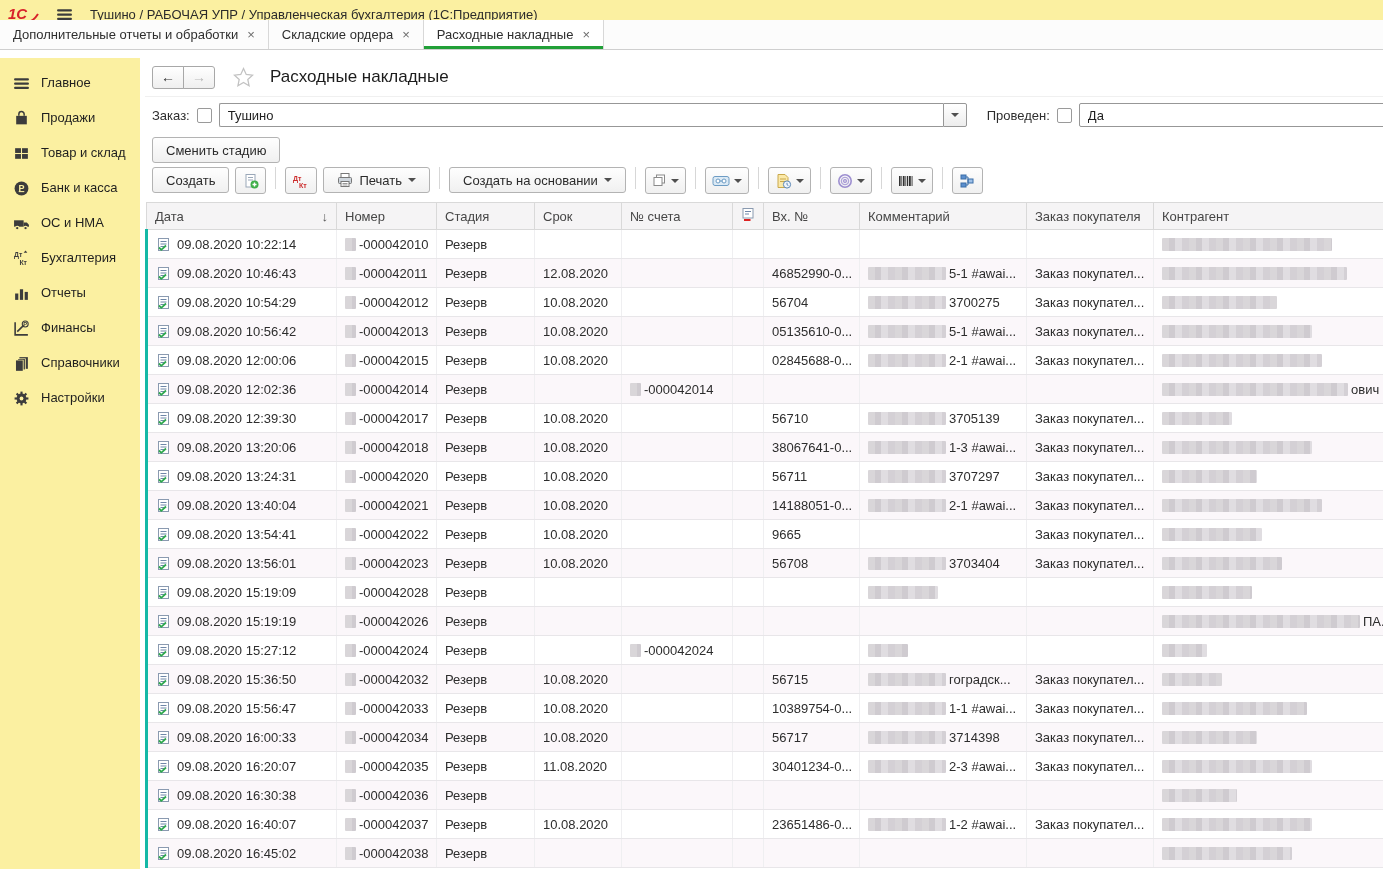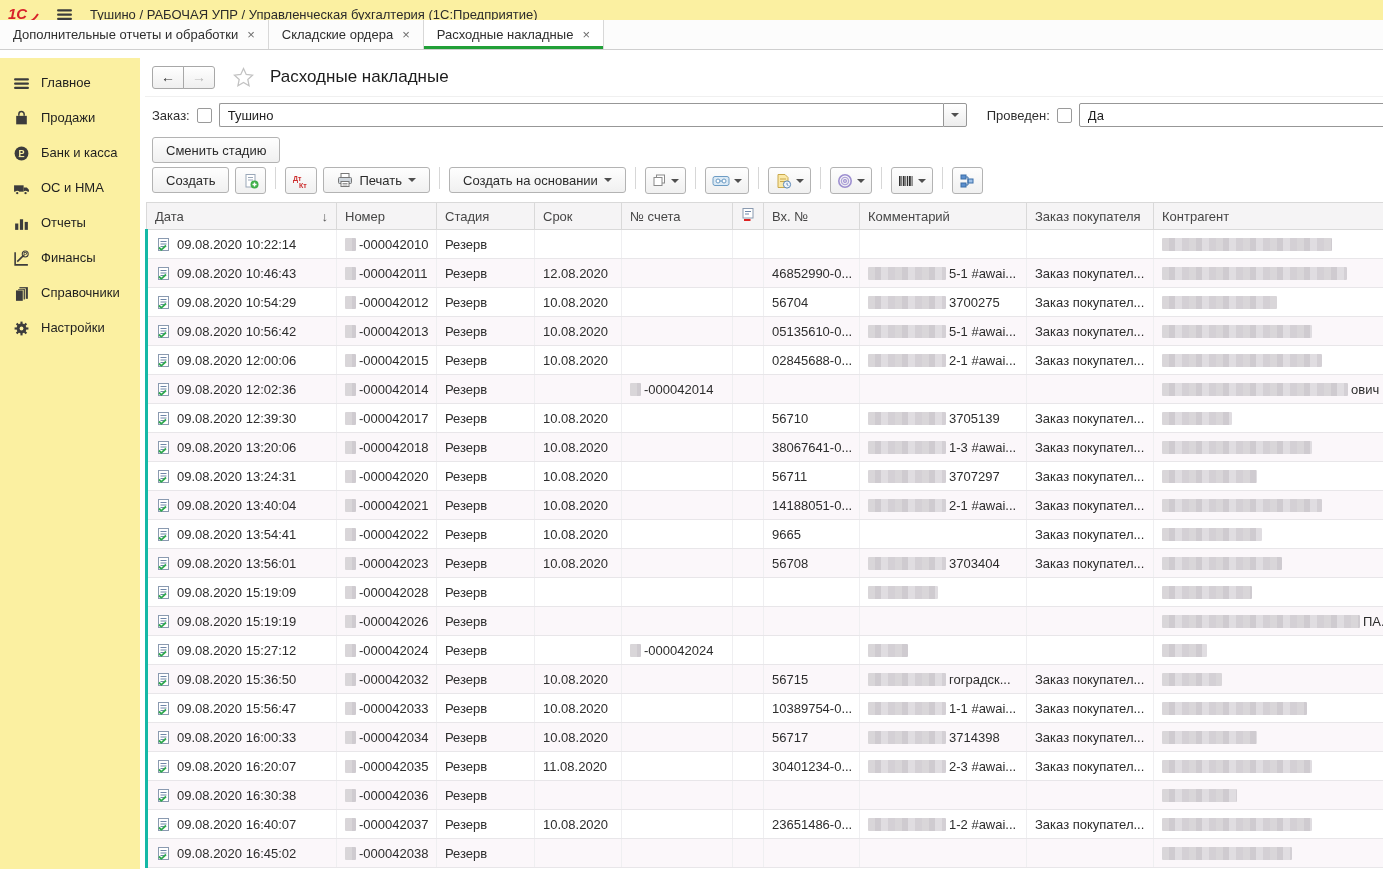--- a/index.html
+++ b/index.html
@@ -121,37 +121,60 @@
         <svg viewBox="0 0 16 16" width="17" height="17">
           <path d="M3 5.5h10v8H3z" fill="#3c3c3c"></path>
           <path d="M5.5 5.5V4a2.5 2.5 0 0 1 5 0v1.5" fill="none" stroke="#3c3c3c" stroke-width="1.4"></path>
         </svg>
       </span>
       <span class="side-label">Продажи</span>
     </div>
     <div class="side-item">
       <span class="side-icon">
         <svg viewBox="0 0 16 16" width="17" height="17">
+          <g fill="#3c3c3c">
+            <rect x="2" y="3" width="5.5" height="4.5"></rect>
+            <rect x="8.5" y="3" width="5.5" height="4.5"></rect>
+            <rect x="2" y="8.5" width="5.5" height="4.5"></rect>
+            <rect x="8.5" y="8.5" width="5.5" height="4.5"></rect>
+          </g>
+        </svg>
+      </span>
+      <span class="side-label">Товар и склад</span>
+    </div>
+    <div class="side-item">
+      <span class="side-icon">
+        <svg viewBox="0 0 16 16" width="17" height="17">
           <circle cx="8" cy="8" r="6.5" fill="#3c3c3c"></circle>
           <text x="8" y="10.8" font-size="8.5" text-anchor="middle" fill="#fbf0a1" font-weight="bold">Р</text>
           <rect x="5.4" y="10.4" width="5.2" height="1" fill="#fbf0a1"></rect>
         </svg>
       </span>
       <span class="side-label">Банк и касса</span>
     </div>
     <div class="side-item">
       <span class="side-icon">
         <svg viewBox="0 0 16 16" width="17" height="17">
           <rect x="1" y="5" width="9" height="6" fill="#3c3c3c"></rect>
           <path d="M10 7h3l2 2.2V11h-5z" fill="#3c3c3c"></path>
           <circle cx="4" cy="12.3" r="1.6" fill="#3c3c3c" stroke="#fbf0a1"></circle>
           <circle cx="11.8" cy="12.3" r="1.6" fill="#3c3c3c" stroke="#fbf0a1"></circle>
         </svg>
       </span>
       <span class="side-label">ОС и НМА</span>
+    </div>
+    <div class="side-item">
+      <span class="side-icon">
+        <svg viewBox="0 0 16 16" width="17" height="17">
+          <text x="1" y="7" font-size="6.5" font-weight="bold" fill="#3c3c3c">Дт</text>
+          <text x="6" y="14.5" font-size="6.5" font-weight="bold" fill="#3c3c3c">Кт</text>
+          <path d="M10 2.5h3.5l-1.7-2z" fill="#3c3c3c"></path>
+        </svg>
+      </span>
+      <span class="side-label">Бухгалтерия</span>
     </div>
     <div class="side-item">
       <span class="side-icon">
         <svg viewBox="0 0 16 16" width="17" height="17">
           <g fill="#3c3c3c">
             <rect x="2" y="8" width="3" height="6"></rect>
             <rect x="6.5" y="4" width="3" height="10"></rect>
             <rect x="11" y="6.5" width="3" height="7.5"></rect>
           </g>
         </svg>

